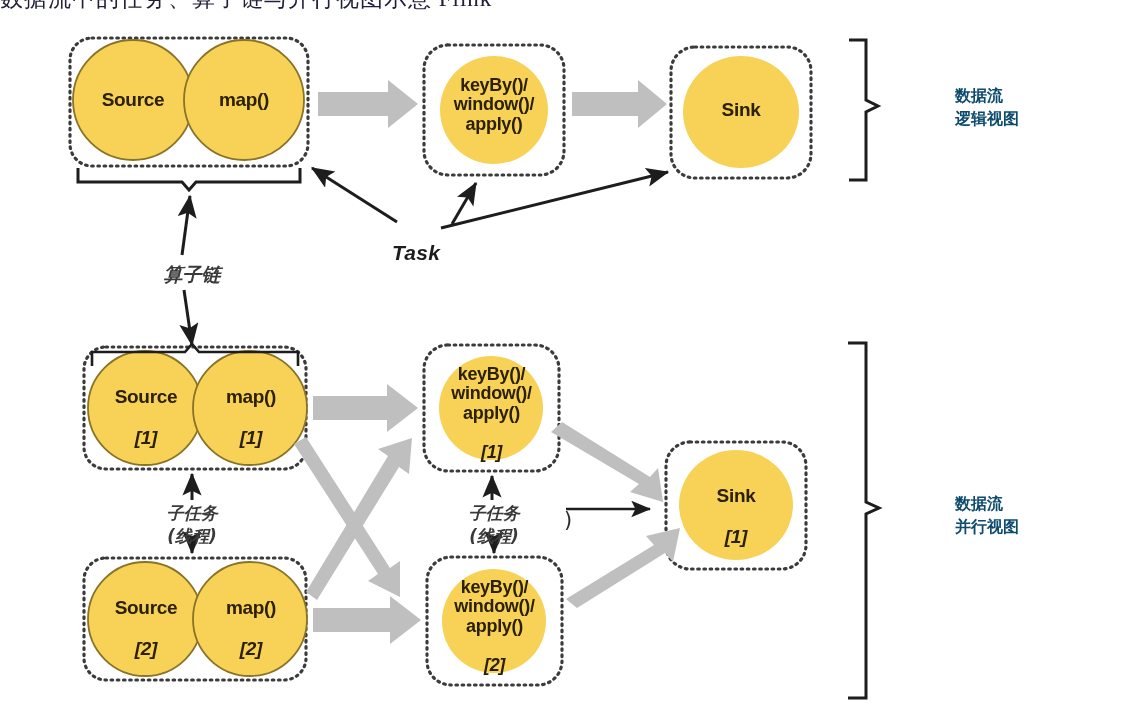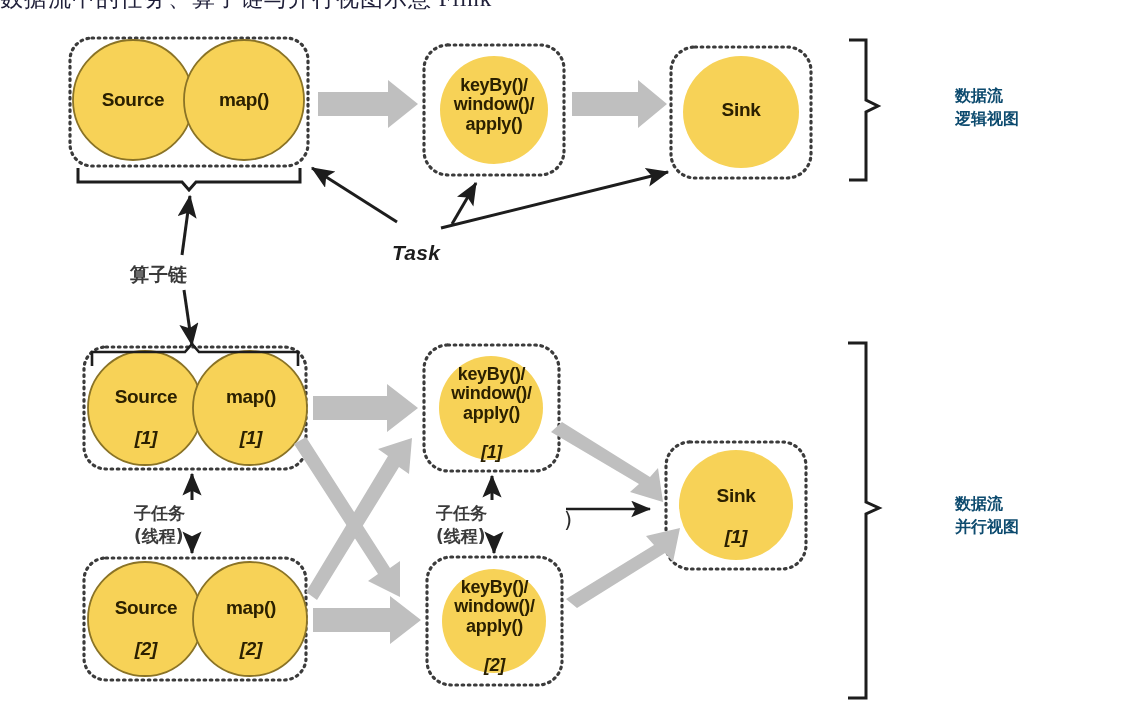--- a/index.html
+++ b/index.html
@@ -20,20 +20,22 @@
   }
   .idx{font-style:italic;font-weight:700;}
 
   .cn-label{
     position:absolute;
     color:#3a3a3a;
     font-family:"DejaVu Sans","Liberation Sans",sans-serif;
     font-weight:700;
     line-height:1.35;
     white-space:pre-line;
+    text-align:center;
+    font-style:italic;
   }
   .side-label{
     position:absolute;
     color:#0c4a6e;
     font-family:"DejaVu Sans","Liberation Sans",sans-serif;
     font-weight:700;
     font-size:16px;
     line-height:1.45;
     white-space:pre-line;
   }

